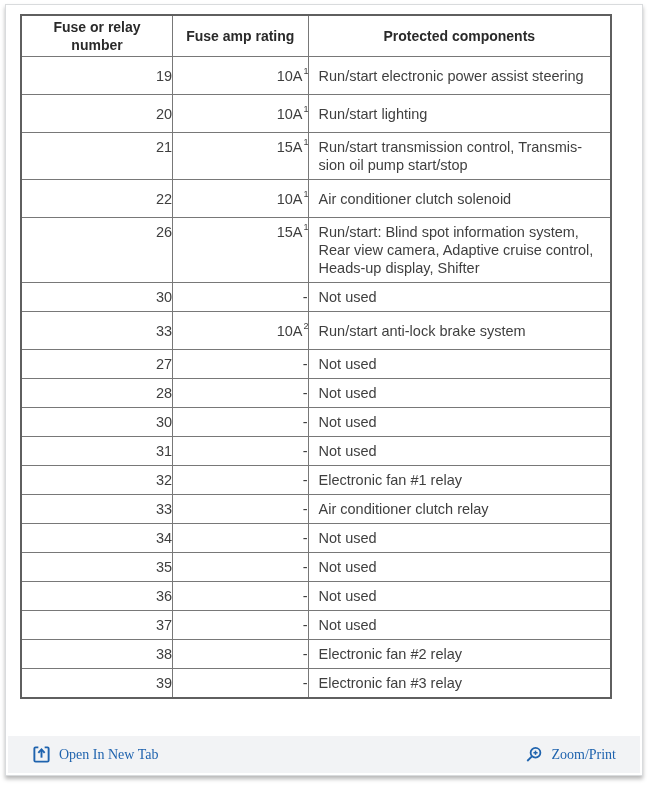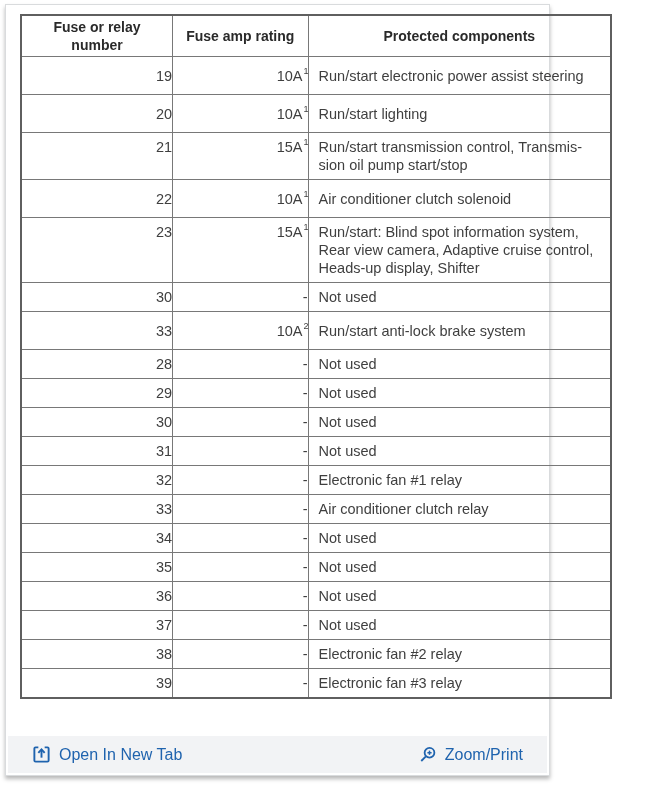--- a/index.html
+++ b/index.html
@@ -5,21 +5,21 @@
   * { margin: 0; padding: 0; box-sizing: border-box; }
   html, body {
     width: 648px; height: 794px;
     background: #ffffff;
     font-family: "Liberation Sans", sans-serif;
     overflow: hidden;
   }
   .panel {
     position: absolute;
     left: 5px; top: 4px;
-    width: 545px; height: 772px;
+    width: 638px; height: 772px;
     background: #ffffff;
     border: 1px solid #d9dbdd;
     box-shadow: 0 3px 4px rgba(0,0,0,0.28);
   }
   table.fuse-table {
     position: absolute;
     left: 14px; top: 9px;
     width: 592px;
     border-collapse: collapse;
     border: 2px solid #5f5f5f;
@@ -69,23 +69,24 @@
     display: flex;
     align-items: center;
     justify-content: space-between;
     padding: 0 24px 0 24px;
   }
   .footer-link {
     display: inline-flex;
     align-items: center;
     gap: 8px;
     color: #1f63ae;
-    font-size: 16px;
+    font-size: 14px;
     text-decoration: none;
     cursor: pointer;
+    font-family: Liberation Serif, serif;
   }
   .footer-link svg { display: block; }
 </style>
 </head>
 <body>
 
 <div class="panel">
 
   <table class="fuse-table">
     <colgroup>
@@ -116,43 +117,43 @@
       <td class="amp"><span>15A</span><sup>1</sup></td>
       <td class="desc">Run/start transmission control, Transmis-
 sion oil pump start/stop</td>
     </tr>
         <tr class="amp-row">
       <td class="num">22</td>
       <td class="amp"><span>10A</span><sup>1</sup></td>
       <td class="desc">Air conditioner clutch solenoid</td>
     </tr>
         <tr class="multi">
-      <td class="num">23</td>
+      <td class="num">26</td>
       <td class="amp"><span>15A</span><sup>1</sup></td>
       <td class="desc">Run/start: Blind spot information system,
 Rear view camera, Adaptive cruise control,
 Heads-up display, Shifter</td>
     </tr>
         <tr class="plain">
       <td class="num">30</td>
       <td class="amp"><span>-</span><sup></sup></td>
       <td class="desc">Not used</td>
     </tr>
         <tr class="amp-row">
       <td class="num">33</td>
       <td class="amp"><span>10A</span><sup>2</sup></td>
       <td class="desc">Run/start anti-lock brake system</td>
     </tr>
         <tr class="plain">
+      <td class="num">27</td>
+      <td class="amp"><span>-</span><sup></sup></td>
+      <td class="desc">Not used</td>
+    </tr>
+        <tr class="plain">
       <td class="num">28</td>
-      <td class="amp"><span>-</span><sup></sup></td>
-      <td class="desc">Not used</td>
-    </tr>
-        <tr class="plain">
-      <td class="num">29</td>
       <td class="amp"><span>-</span><sup></sup></td>
       <td class="desc">Not used</td>
     </tr>
         <tr class="plain">
       <td class="num">30</td>
       <td class="amp"><span>-</span><sup></sup></td>
       <td class="desc">Not used</td>
     </tr>
         <tr class="plain">
       <td class="num">31</td>

